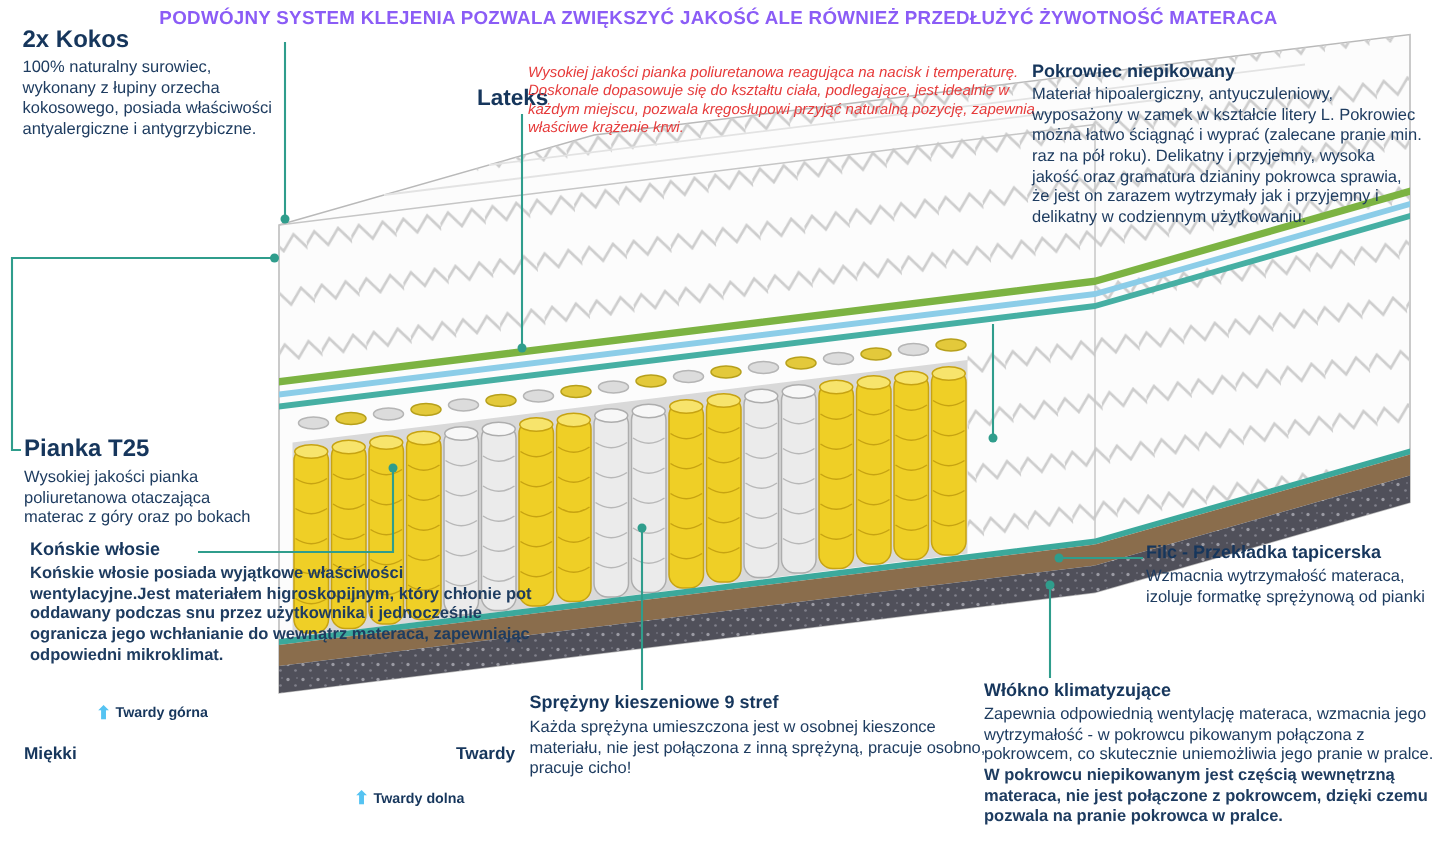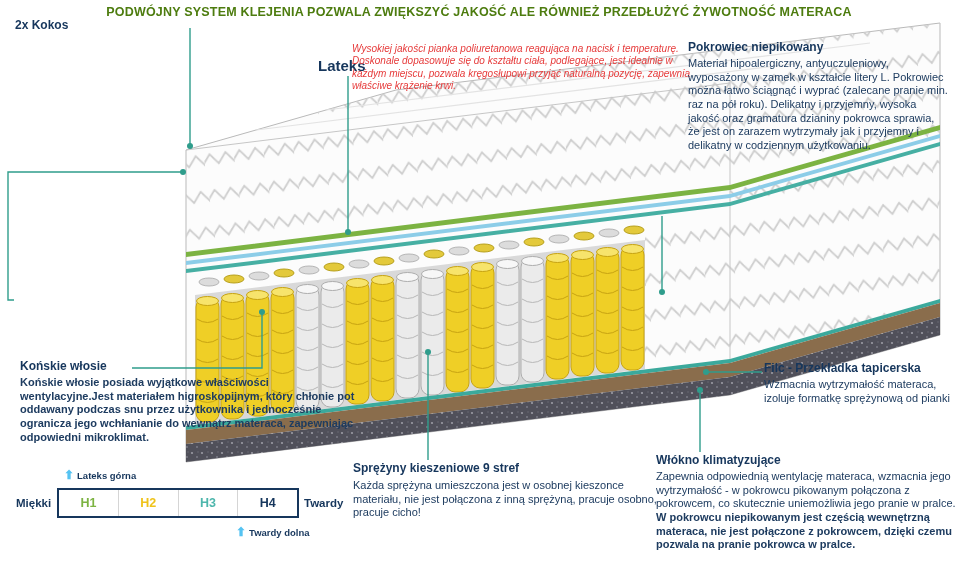--- a/index.html
+++ b/index.html
@@ -1,24 +1,24 @@
 <!DOCTYPE html>
 <html><head>
 <meta charset="utf-8">
 <style>
   * { box-sizing: border-box; margin: 0; padding: 0; }
   html,body { background:#fff; }
   body { font-family: "Liberation Sans", sans-serif; }
   .page { position: relative; width: 958px; height: 576px; background: #fff; overflow: hidden; }
   .abs { position: absolute; }
   .illus { left:0; top:0; }
-  .header { left:0; right:0; top:5px; text-align:center; color:#4d7c0f; font-weight:bold;
+  .header { left:0; right:0; top:5px; text-align:center; color:#8b5cf6; font-weight:bold;
             font-size:12.5px; letter-spacing:.2px; }
   .title { color:#16365C; font-weight:bold; margin-bottom:3px; }
-  .t16 { font-size:12px; } .t15 { font-size:15px; } .t14 { font-size:12px; }
+  .t16 { font-size:16px; } .t15 { font-size:15px; } .t14 { font-size:12px; }
   .body-text { color:#1E3C60; font-size:11px; line-height:1.24; font-weight:500; }
   .semi { font-weight:600; }
   .red-text { color:#E63A3A; font-size:10px; line-height:1.24; font-weight:500;font-style:italic; }
   .bold { font-weight:bold; }
   .mt4 { margin-top:4px; }
   .hard-scale { left:57px; top:488px; width:242px; height:30px; border:2px solid #16365C;
                 display:flex; background:#fff; }
   .hard-cell { flex:1; display:flex; align-items:center; justify-content:center;
                font-weight:bold; font-size:12.5px; border-right:1px solid #D5D5D5; }
   .hard-cell:last-child { border-right:none; }
@@ -138,30 +138,35 @@
       <circle cx="428" cy="352" r="3"></circle>
       <circle cx="706" cy="372" r="3"></circle>
       <circle cx="700" cy="390" r="3"></circle>
     </g>
   </svg>
 
   <div class="abs header">PODWÓJNY SYSTEM KLEJENIA POZWALA ZWIĘKSZYĆ JAKOŚĆ ALE RÓWNIEŻ PRZEDŁUŻYĆ ŻYWOTNOŚĆ MATERACA</div>
 
   <div class="abs" style="left:15px;top:18px;width:172px">
     <div class="title t16">2x Kokos</div>
+    <div class="body-text">100% naturalny surowiec, wykonany z łupiny orzecha kokosowego, posiada właściwości antyalergiczne i antygrzybiczne.</div>
   </div>
 
   <div class="abs title t15" style="left:318px;top:57px">Lateks</div>
   <div class="abs red-text" style="left:352px;top:43px;width:338px">Wysokiej jakości pianka poliuretanowa reagująca na nacisk i temperaturę. Doskonale dopasowuje się do kształtu ciała, podlegające, jest idealnie w każdym miejscu, pozwala kręgosłupowi przyjąć naturalną pozycję, zapewnia właściwe krążenie krwi.</div>
 
   <div class="abs" style="left:688px;top:40px;width:260px">
     <div class="title t14">Pokrowiec niepikowany</div>
     <div class="body-text">Materiał hipoalergiczny, antyuczuleniowy, wyposażony w zamek w kształcie litery L. Pokrowiec można łatwo ściągnąć i wyprać (zalecane pranie min. raz na pół roku). Delikatny i przyjemny, wysoka jakość oraz gramatura dzianiny pokrowca sprawia, że jest on zarazem wytrzymały jak i przyjemny i delikatny w codziennym użytkowaniu.</div>
   </div>
 
+  <div class="abs" style="left:16px;top:291px;width:160px">
+    <div class="title t16">Pianka T25</div>
+    <div class="body-text">Wysokiej jakości pianka poliuretanowa otaczająca materac z góry oraz po bokach</div>
+  </div>
 
   <div class="abs" style="left:20px;top:359px;width:336px">
     <div class="title t14">Końskie włosie</div>
     <div class="body-text semi">Końskie włosie posiada wyjątkowe właściwości wentylacyjne.Jest materiałem higroskopijnym, który chłonie pot oddawany podczas snu przez użytkownika i jednocześnie ogranicza jego wchłanianie do wewnątrz materaca, zapewniając odpowiedni mikroklimat.</div>
   </div>
 
   <div class="abs" style="left:353px;top:461px;width:305px">
     <div class="title t14">Sprężyny kieszeniowe 9 stref</div>
     <div class="body-text mt4">Każda sprężyna umieszczona jest w osobnej kieszonce materiału, nie jest połączona z inną sprężyną, pracuje osobno, pracuje cicho!</div>
   </div>
@@ -171,31 +176,25 @@
     <div class="body-text">Wzmacnia wytrzymałość materaca, izoluje formatkę sprężynową od pianki</div>
   </div>
 
   <div class="abs" style="left:656px;top:453px;width:300px">
     <div class="title t14">Włókno klimatyzujące</div>
     <div class="body-text"><span>Zapewnia odpowiednią wentylację materaca, wzmacnia jego wytrzymałość - w pokrowcu pikowanym połączona z pokrowcem, co skutecznie uniemożliwia jego pranie w pralce. </span><span class="bold">W pokrowcu niepikowanym jest częścią wewnętrzną materaca, nie jest połączone z pokrowcem, dzięki czemu pozwala na pranie pokrowca w pralce.</span></div>
   </div>
 
   <div class="abs strona" style="left:64px;top:469px">
     <span class="arrow-icon">⬆</span>
-    <span>Lateks górna</span>
+    <span>Twardy górna</span>
   </div>
 
   <div class="abs side-label" style="left:16px;top:497px">Miękki</div>
 
-  <div class="abs hard-scale">
-    <div class="hard-cell lvl-h1">H1</div>
-    <div class="hard-cell lvl-h2">H2</div>
-    <div class="hard-cell lvl-h3">H3</div>
-    <div class="hard-cell lvl-h4">H4</div>
-  </div>
 
   <div class="abs side-label" style="left:304px;top:497px">Twardy</div>
 
   <div class="abs strona" style="left:236px;top:526px">
     <span class="arrow-icon">⬆</span>
     <span>Twardy dolna</span>
   </div>
 
 </div>
 

